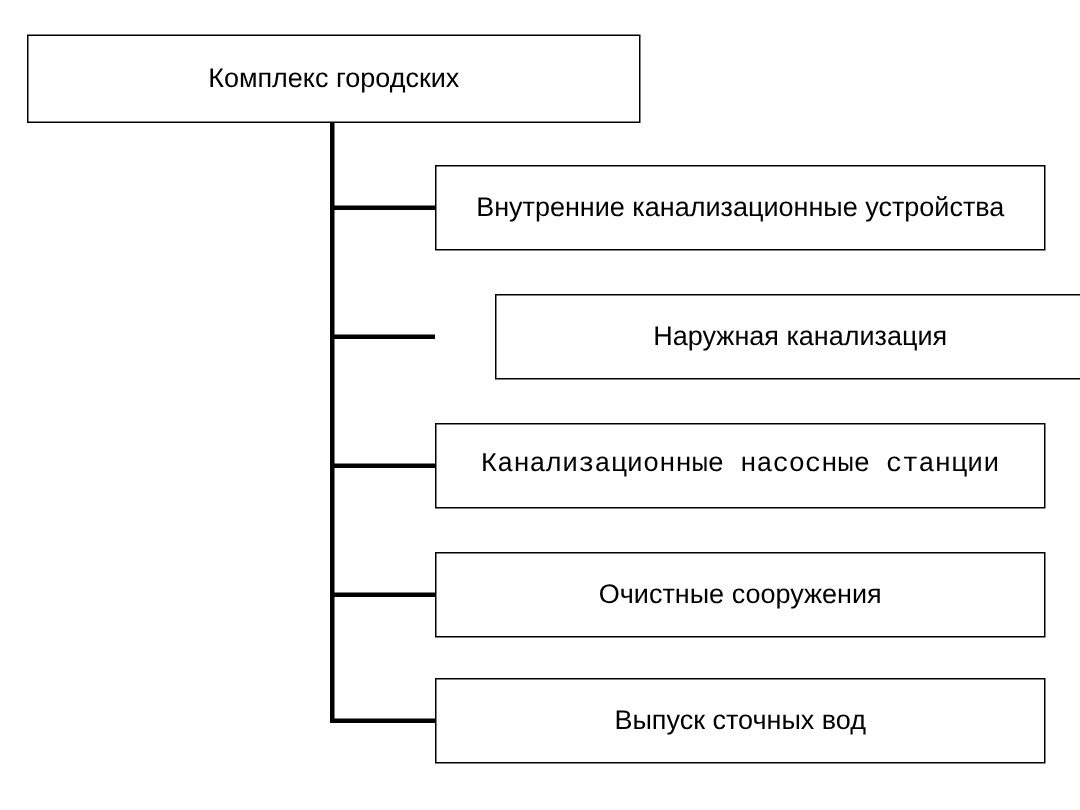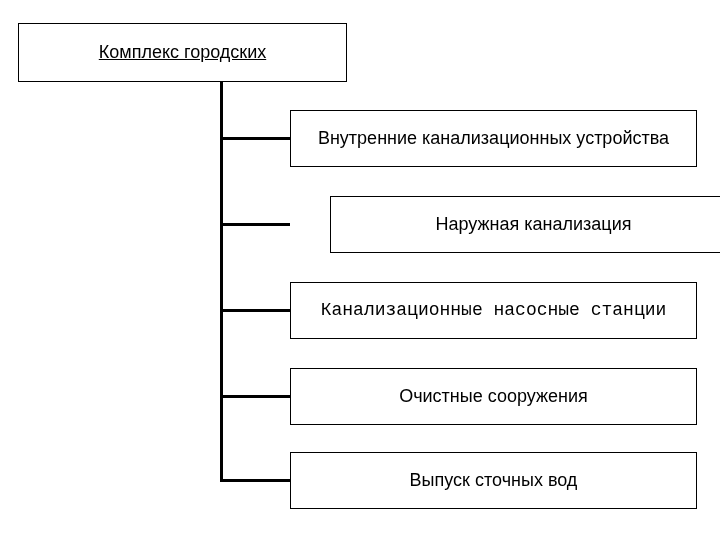--- a/index.html
+++ b/index.html
@@ -26,23 +26,22 @@
     align-items: center;
     justify-content: center;
     text-align: center;
     font-size: 18px;
     line-height: 1.3;
     color: #000000;
   }
   .root-box {
     left: 18px;
     top: 23px;
-    width: 329px;
+    width: 409px;
     height: 59px;
-    text-decoration: underline;
   }
   .child-box {
     left: 290px;
     width: 407px;
     height: 57px;
   }
   .child-1 { top: 110px; }
   .child-2 { top: 196px; margin-left: 40px; }
   .child-3 { top: 282px; font-family: Liberation Mono, monospace; }
   .child-4 { top: 368px; }
@@ -79,21 +78,21 @@
 
   <div class="trunk"></div>
 
   <div class="branch branch-1"></div>
   <div class="branch branch-2"></div>
   <div class="branch branch-3"></div>
   <div class="branch branch-4"></div>
   <div class="branch branch-5"></div>
 
   <div class="box child-box child-1">
-    <div>Внутренние канализационных устройства</div>
+    <div>Внутренние канализационные устройства</div>
   </div>
 
   <div class="box child-box child-2">
     <div>Наружная канализация</div>
   </div>
 
   <div class="box child-box child-3">
     <div>Канализационные насосные станции</div>
   </div>
 

